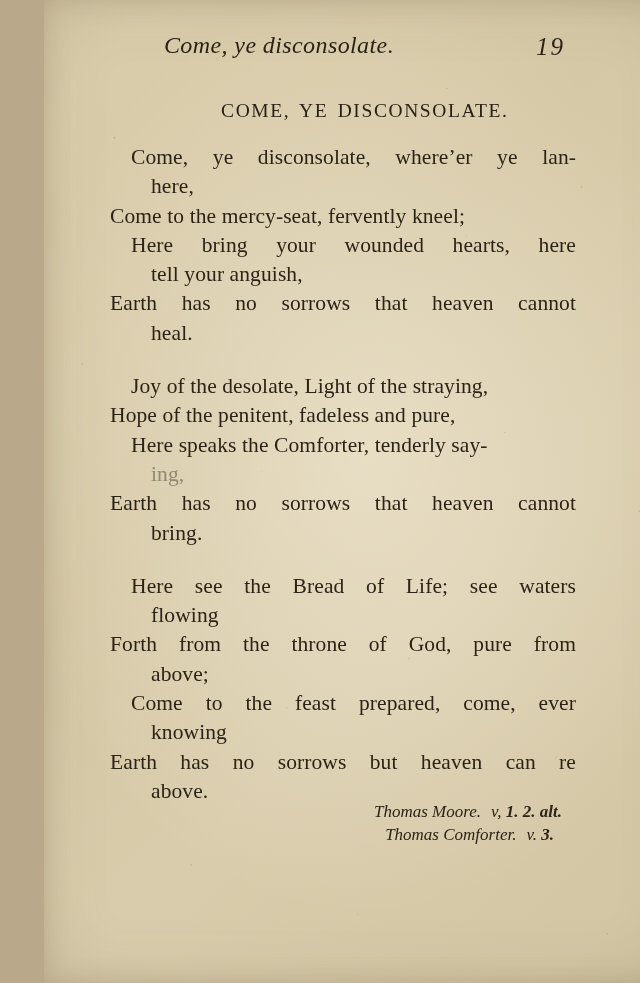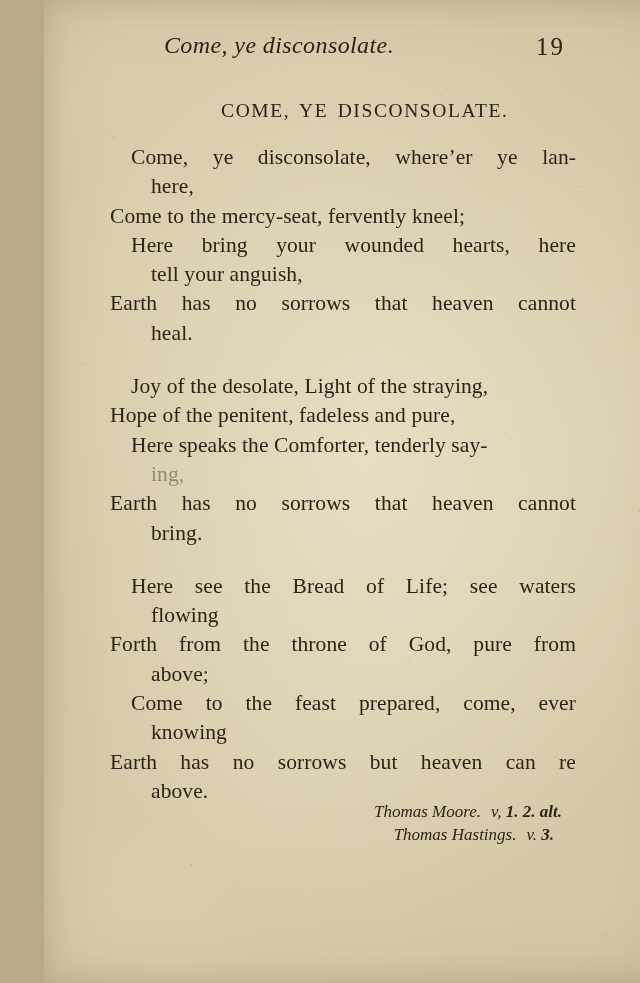--- a/index.html
+++ b/index.html
@@ -68,20 +68,21 @@
     white-space: nowrap;
   }
   .rh-folio {
     position: absolute;
     left: 492px;
     top: 1px;
     font-size: 25px;
     letter-spacing: 2px;
     font-variant: small-caps;
     color: #2b2216;
+    font-style: italic;
   }
 
   .poem-title {
     position: absolute;
     left: 0;
     right: 0;
     top: 100px;
     text-align: center;
     font-size: 19.5px;
     letter-spacing: 1.6px;
@@ -188,18 +189,18 @@
           <div class="vline ind2">above.</div>
         </div>
       </div>
   </div>
 
   <div class="attribution">
     <div class="attr-line">
       <span>Thomas Moore.</span><span class="attr-gap"></span><span>v,</span> <span class="attr-strong">1. 2. alt.</span>
     </div>
     <div class="attr-line second">
-      <span>Thomas Hastings.</span><span class="attr-gap"></span><span>v.</span> <span class="attr-strong">3.</span>
+      <span>Thomas Comforter.</span><span class="attr-gap"></span><span>v.</span> <span class="attr-strong">3.</span>
     </div>
   </div>
 
   <div class="edge-shadow"></div>
 </div>
 
 </body></html>

